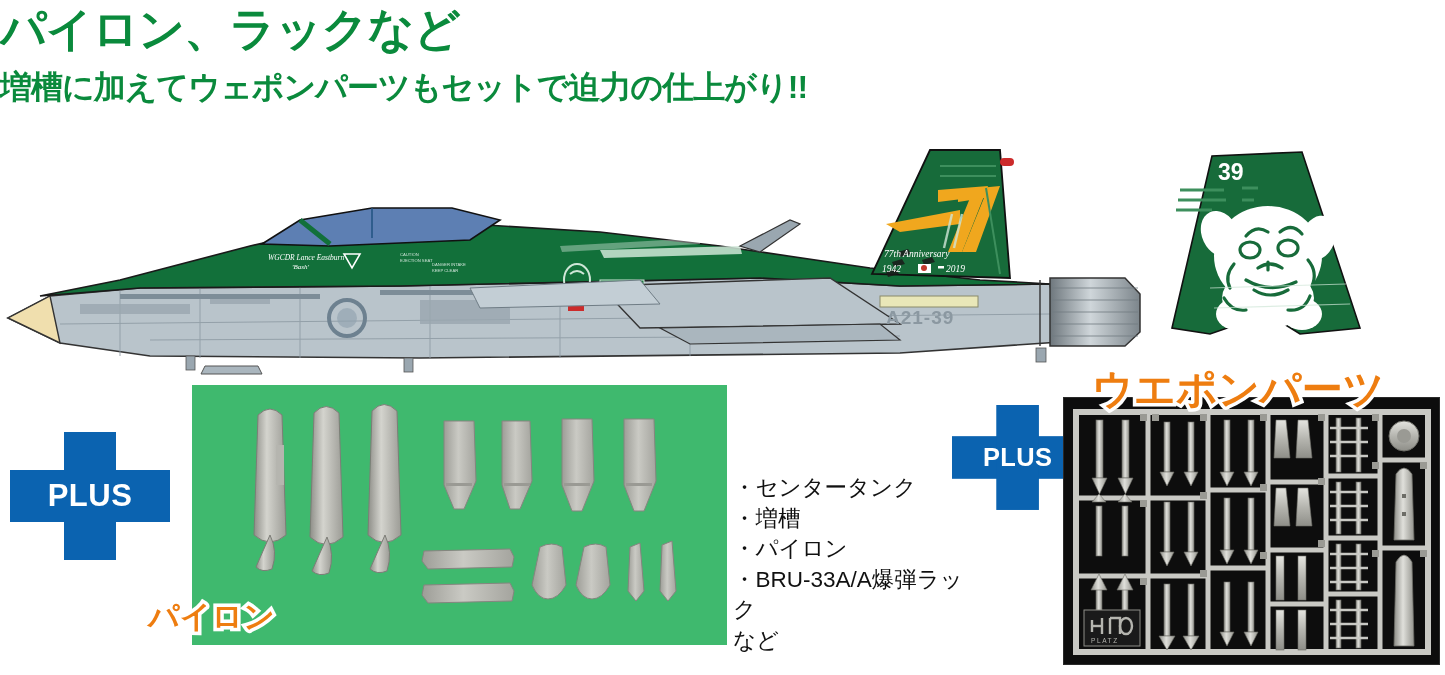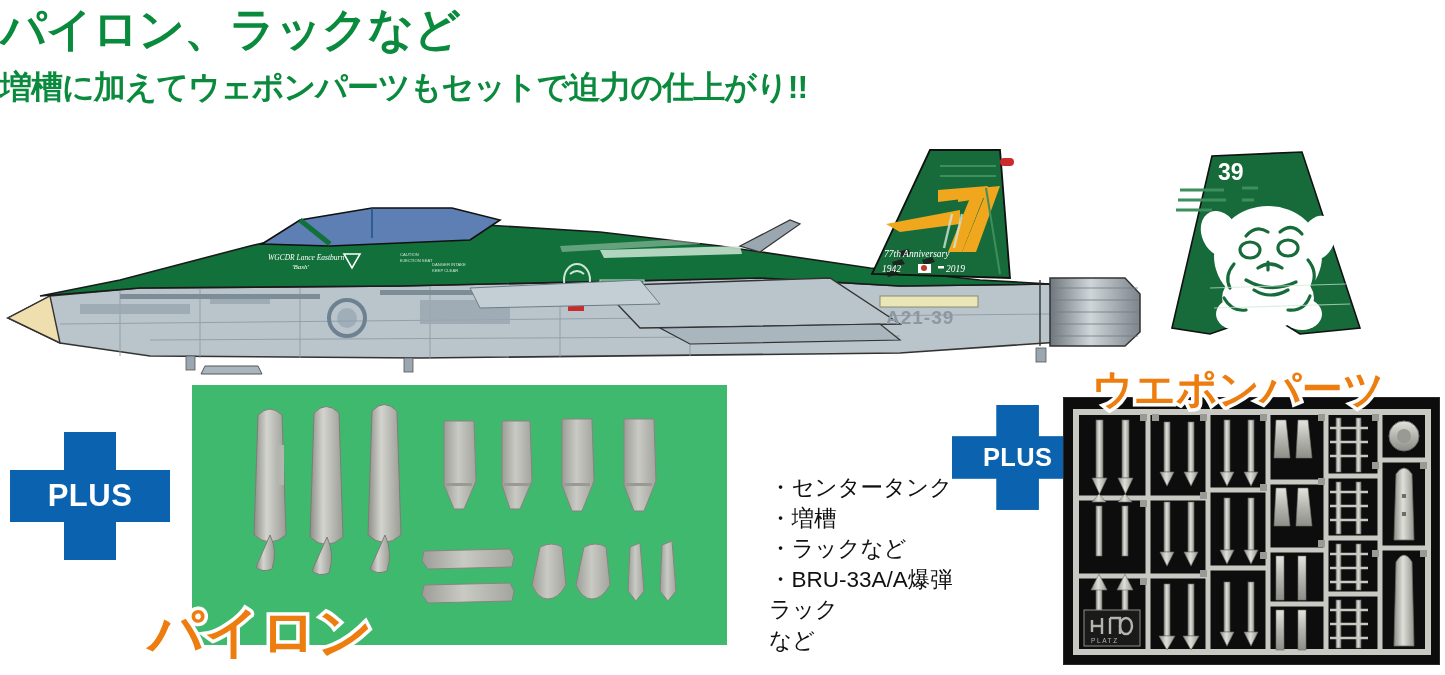--- a/index.html
+++ b/index.html
@@ -31,27 +31,27 @@
   #pylon-photo{left:192px;top:385px;width:535px;height:260px;
       background:#3fb96e;overflow:hidden;}
   #weapon-photo{left:1063px;top:397px;width:377px;height:268px;
       background:#0d0d0d;overflow:hidden;border:1px solid #2a2a2a;box-sizing:border-box;}
 
   
   .cap{position:absolute;font-weight:bold;color:#ee7d10;
        -webkit-text-stroke:7px #fff;paint-order:stroke fill;
        text-shadow:0 0 0 #fff;}
   .cap span{position:relative;text-align:right;}
-  #cap-pylon{left:148px;top:596px;font-size:55px;}
+  #cap-pylon{left:148px;top:596px;font-size:31px;}
   #cap-weapon{left:1092px;top:362px;font-size:41px;}
 
   
   #spec-list{position:absolute;left:733px;top:473px;width:230px;
              font-size:22.5px;line-height:1.36;color:#111;}
-  #spec-list div{white-space:nowrap;margin-left:36px;}
+  #spec-list div{white-space:nowrap;}
   #spec-list .wrap{white-space:normal;}
 </style>
 </head>
 <body>
 
 <div class="headline">
   <span class="l1">パイロン、ラックなど</span>
   <span class="l2">増槽に加えてウェポンパーツもセットで迫力の仕上がり!!</span>
 </div>
 
@@ -287,21 +287,21 @@
   </svg>
 </div>
 
 <div class="cap" id="cap-pylon">
   <span>パイロン</span>
 </div>
 
 <div id="spec-list">
   <div>・センタータンク</div>
   <div>・増槽</div>
-  <div>・ラックなど</div>
+  <div>・パイロン</div>
   <div class="wrap">・BRU-33A/A爆弾ラック</div>
   <div>など</div>
 </div>
 
 <div class="photo" id="weapon-photo">
   <svg viewBox="0 0 377 268" width="377" height="268">
     <defs>
       <linearGradient id="sp" x1="0" y1="0" x2="0" y2="1">
         <stop offset="0" stop-color="#e4e4df"></stop>
           <stop offset=".5" stop-color="#b5b5af"></stop>

